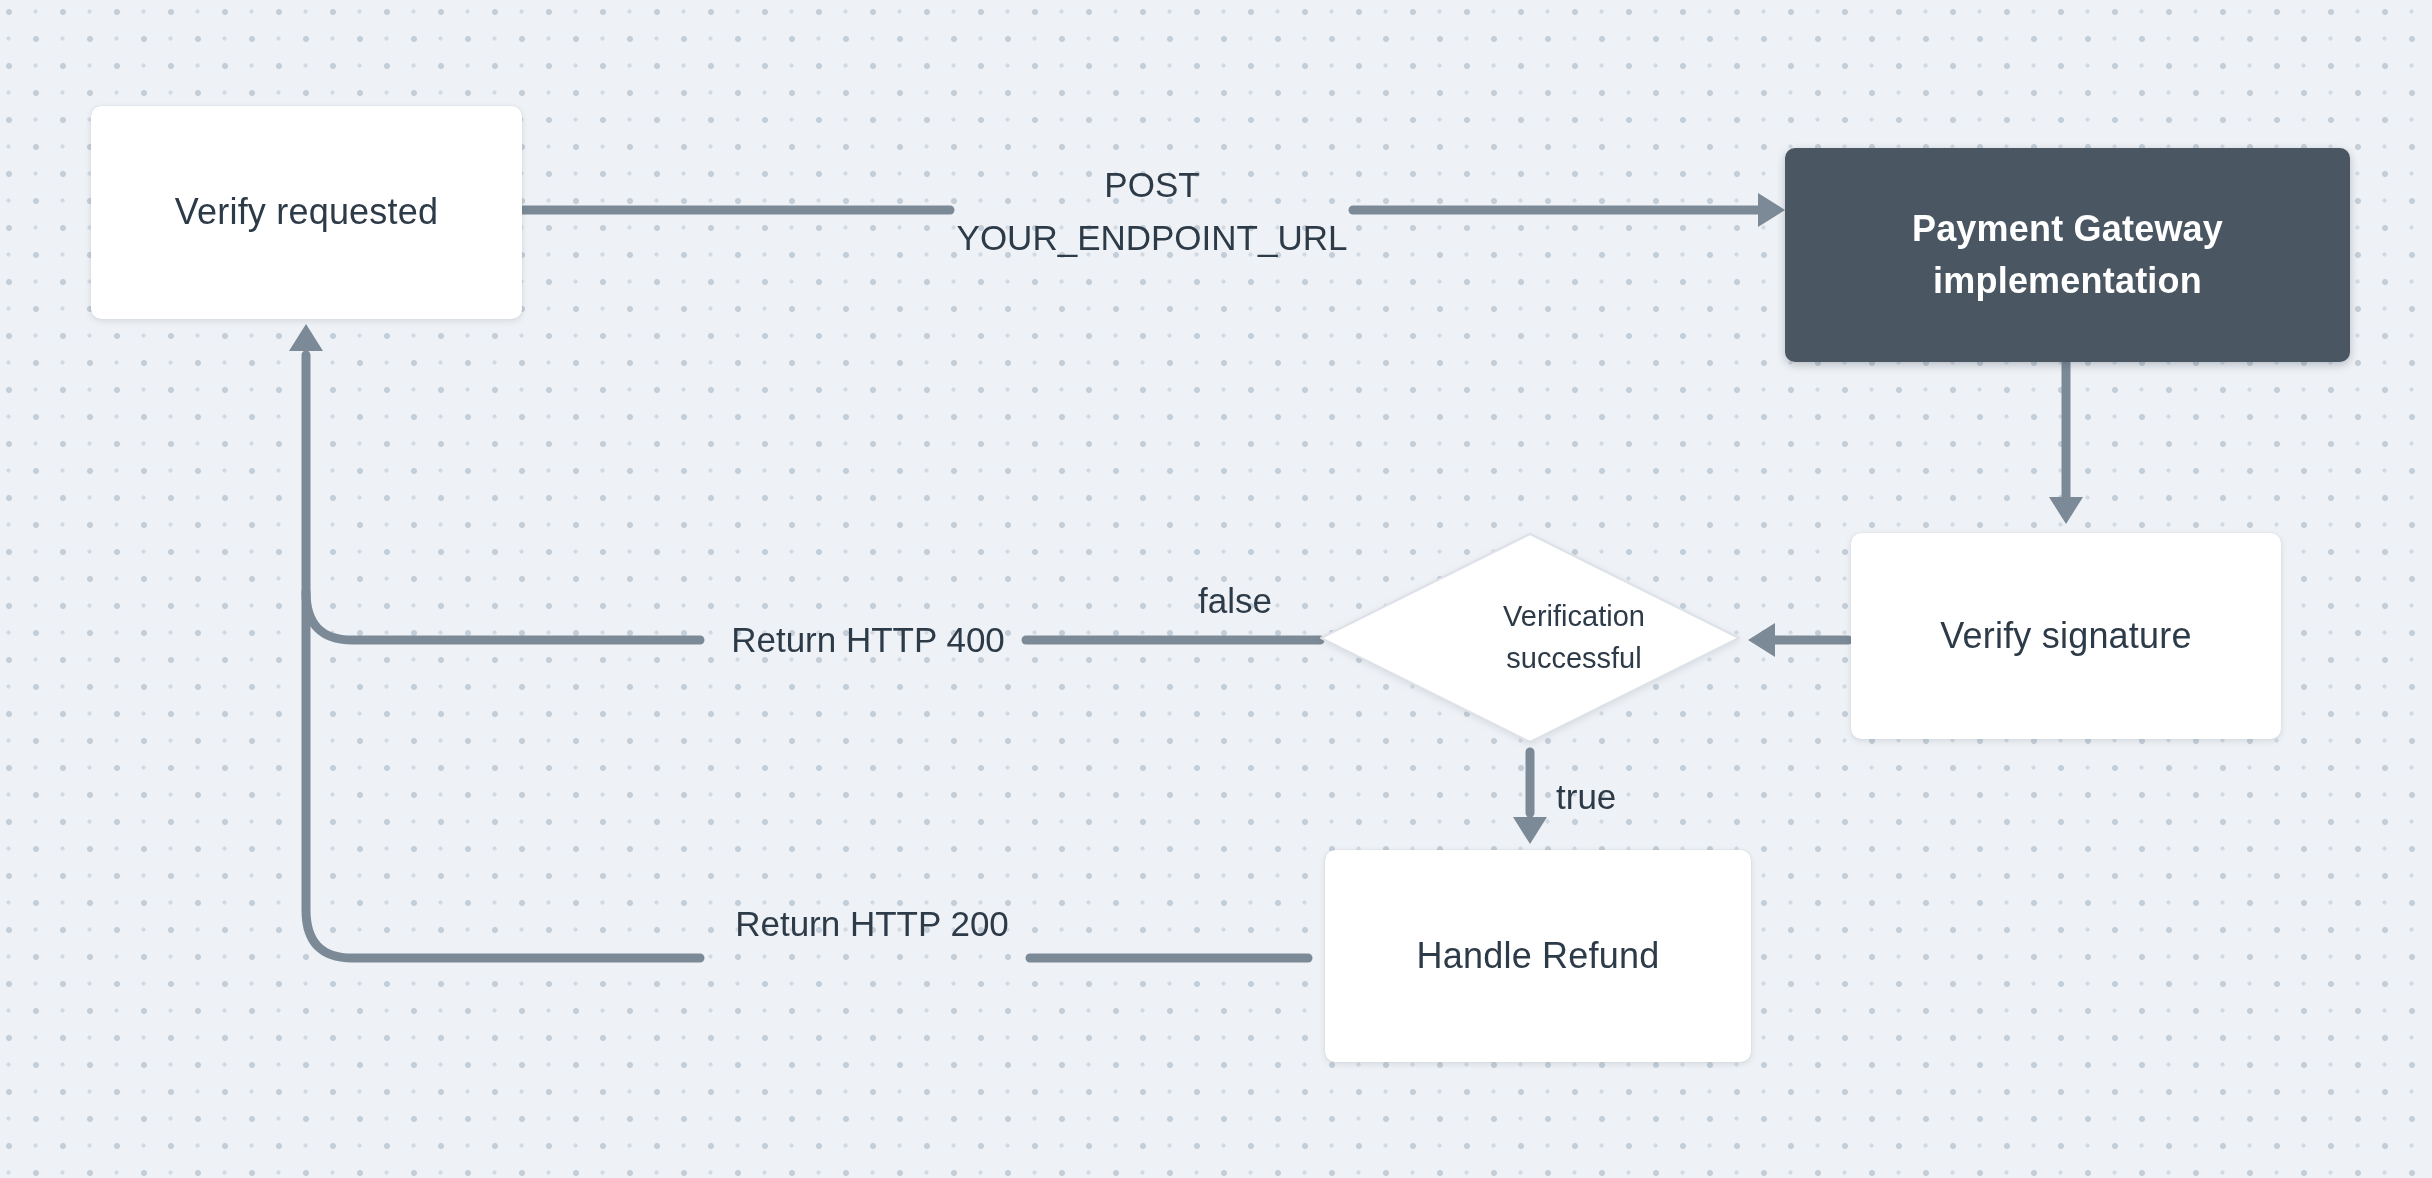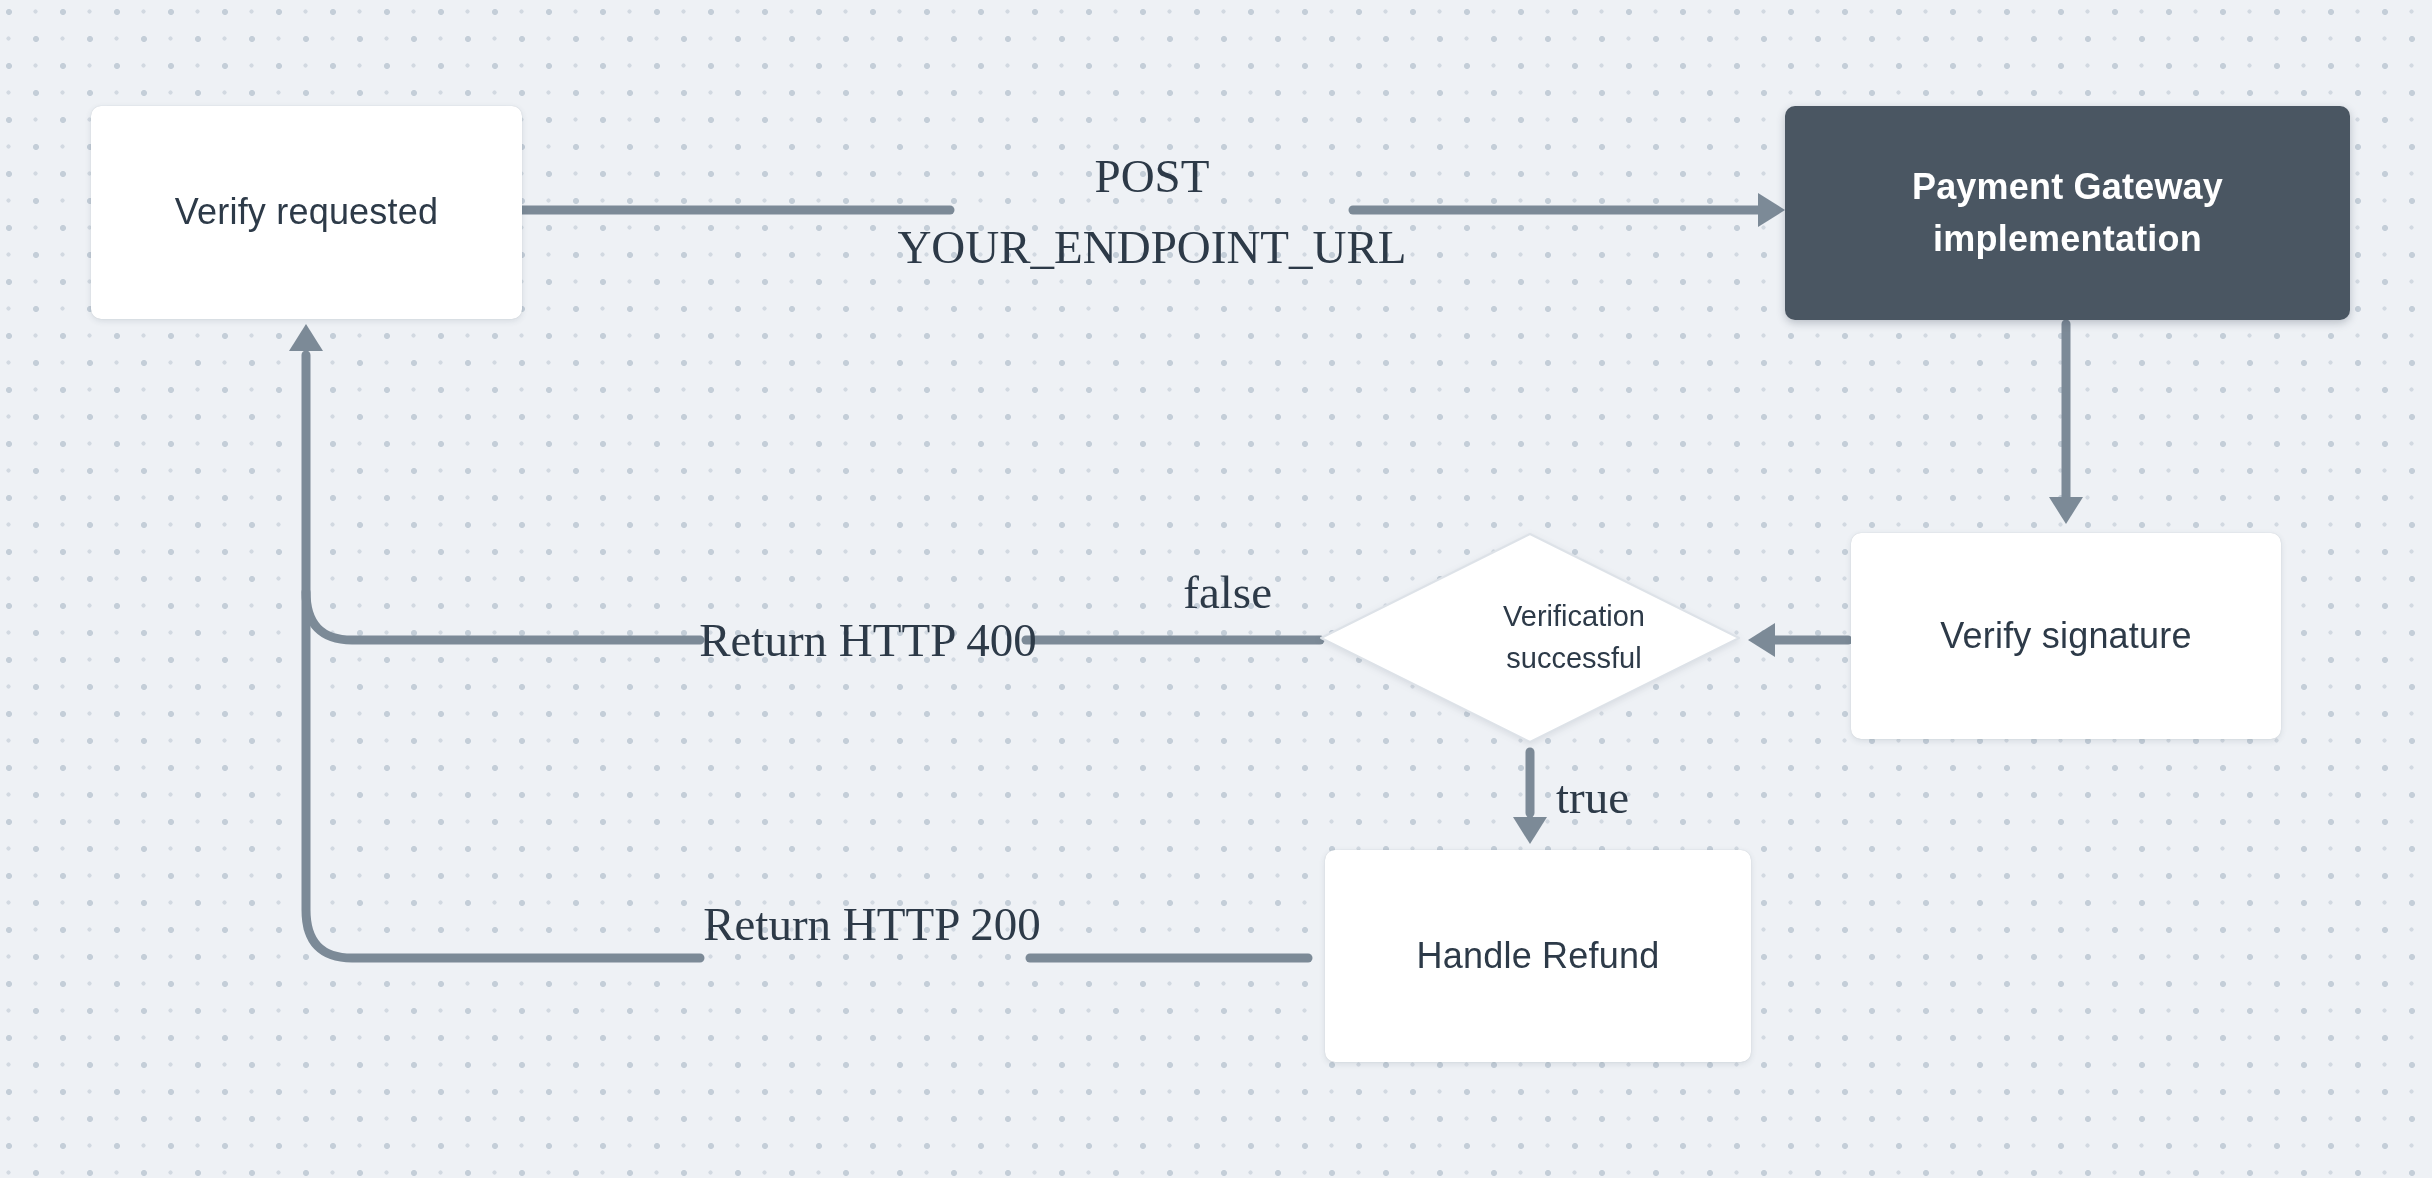--- a/index.html
+++ b/index.html
@@ -57,29 +57,29 @@
     font-size: 36px;
     font-weight: 500;
     line-height: 1.45;
     letter-spacing: 0.2px;
   }
   .node.dark {
     background: #4a5662;
     color: #ffffff;
     font-weight: 600;
     box-shadow: 0 3px 8px rgba(45,62,80,0.28);
+    margin-top: 42px;
   }
   .edge-label {
     position: absolute;
     color: #2d3a48;
-    font-size: 47px;
+    font-size: 35px;
     font-weight: 500;
     white-space: nowrap;
     line-height: 1.5;
-    font-family: Liberation Serif, serif;
   }
   .edge-label.center {
     transform: translate(-50%, -50%);
     text-align: center;
   }
   .diamond-label {
     position: absolute;
     transform: translate(-50%, -50%);
     text-align: center;
     color: #2d3a48;

